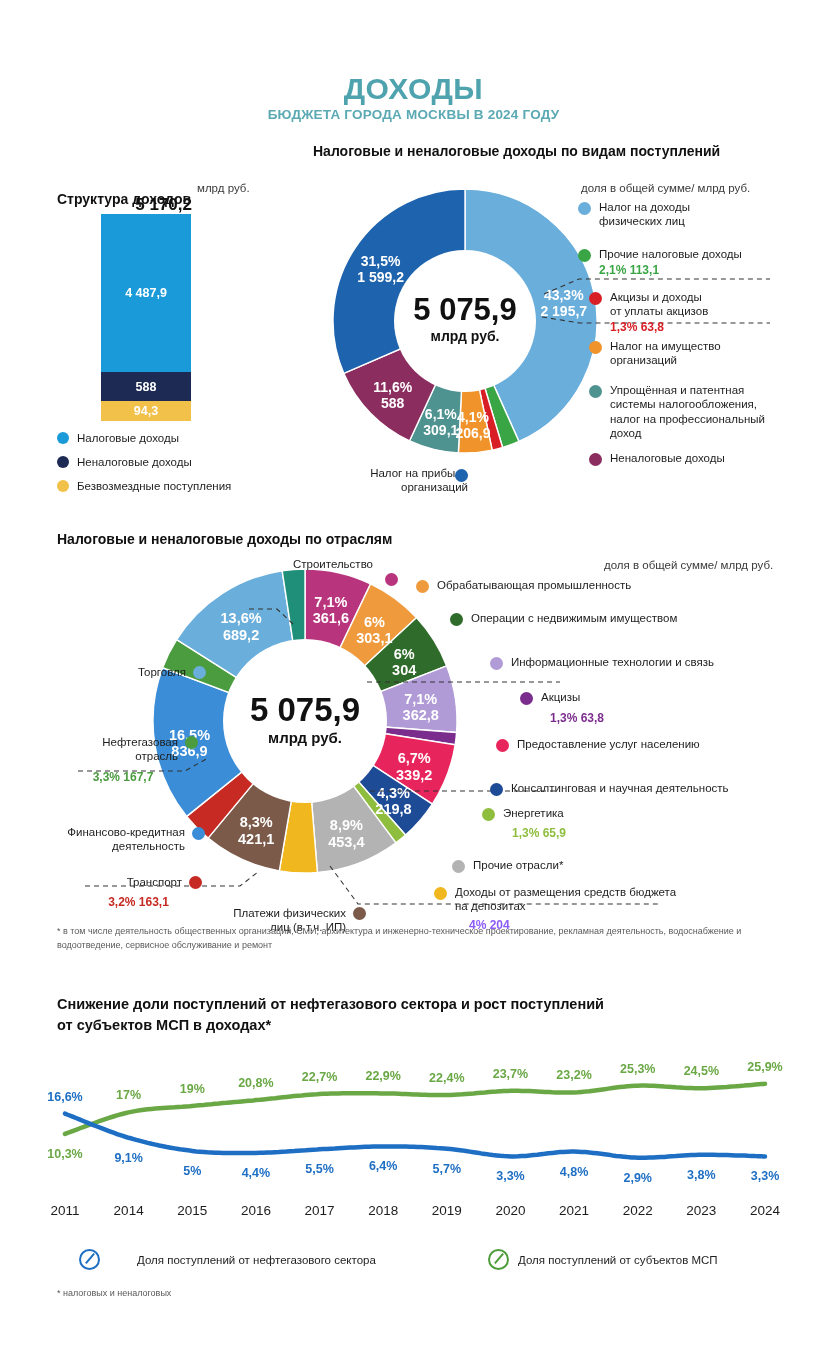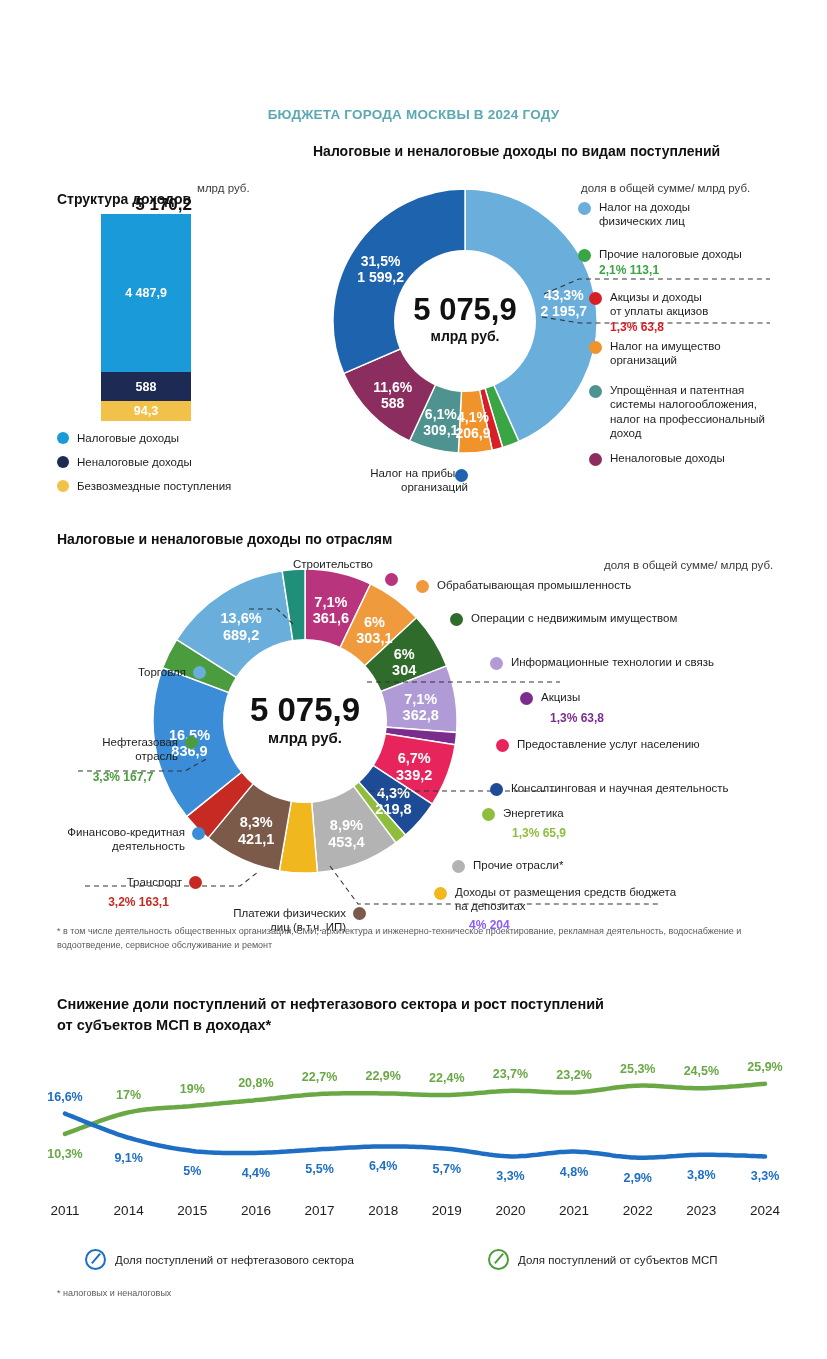--- a/index.html
+++ b/index.html
@@ -63,36 +63,37 @@
   .leg .txt{display:block;margin-left:21px;}
   .val{font-weight:bold;font-size:12px;}
 
   
   #linechart{top:1035px;left:40px;}
   .axl{font-size:13.5px;fill:#1d1d1d;text-anchor:middle;font-weight:normal;}
   .ptl-b{font-size:12.5px;fill:#1e6fc4;font-weight:bold;text-anchor:middle;}
   .ptl-g{font-size:12.5px;fill:#6aa845;font-weight:bold;text-anchor:middle;}
 
   .lc-leg{font-size:11.5px;color:#1d1d1d;display:flex;align-items:center;}
-  #lcl1{top:1249px;left:85px;}
+  #lcl1{top:1249px;left:79px;gap:28px;}
   #lcl2{top:1249px;left:488px;}
   .lc-ic{width:17px;height:17px;border-radius:50%;border:2px solid;margin-right:9px;
          position:relative;flex:0 0 auto;}
   .lc-ic::after{content:"";position:absolute;left:50%;top:1px;width:2px;height:13px;
                 background:currentColor;transform:translateX(-50%) rotate(40deg);}
 
   .fnote{font-size:9px;color:#5a5a5a;line-height:1.5;}
   #fn1{top:925px;left:57px;width:700px;}
   #fn2{top:1287px;left:57px;}
 </style>
 </head>
 <body>
 
 <div class="page">
 
+  <div class="abs" id="hdr-title">ДОХОДЫ</div>
   <div class="abs" id="hdr-sub">БЮДЖЕТА ГОРОДА МОСКВЫ В 2024 ГОДУ</div>
 
   <div class="abs sec-h" id="sec1-h">Структура доходов</div>
   <div class="abs units" id="units1">млрд руб.</div>
 
   <div class="abs" id="bar-top-val">5 170,2</div>
 
   <div class="abs bar-seg" id="bar-seg-tax">4 487,9</div>
   <div class="abs bar-seg" id="bar-seg-nontax">588</div>
   <div class="abs bar-seg" id="bar-seg-gratis">94,3</div>

